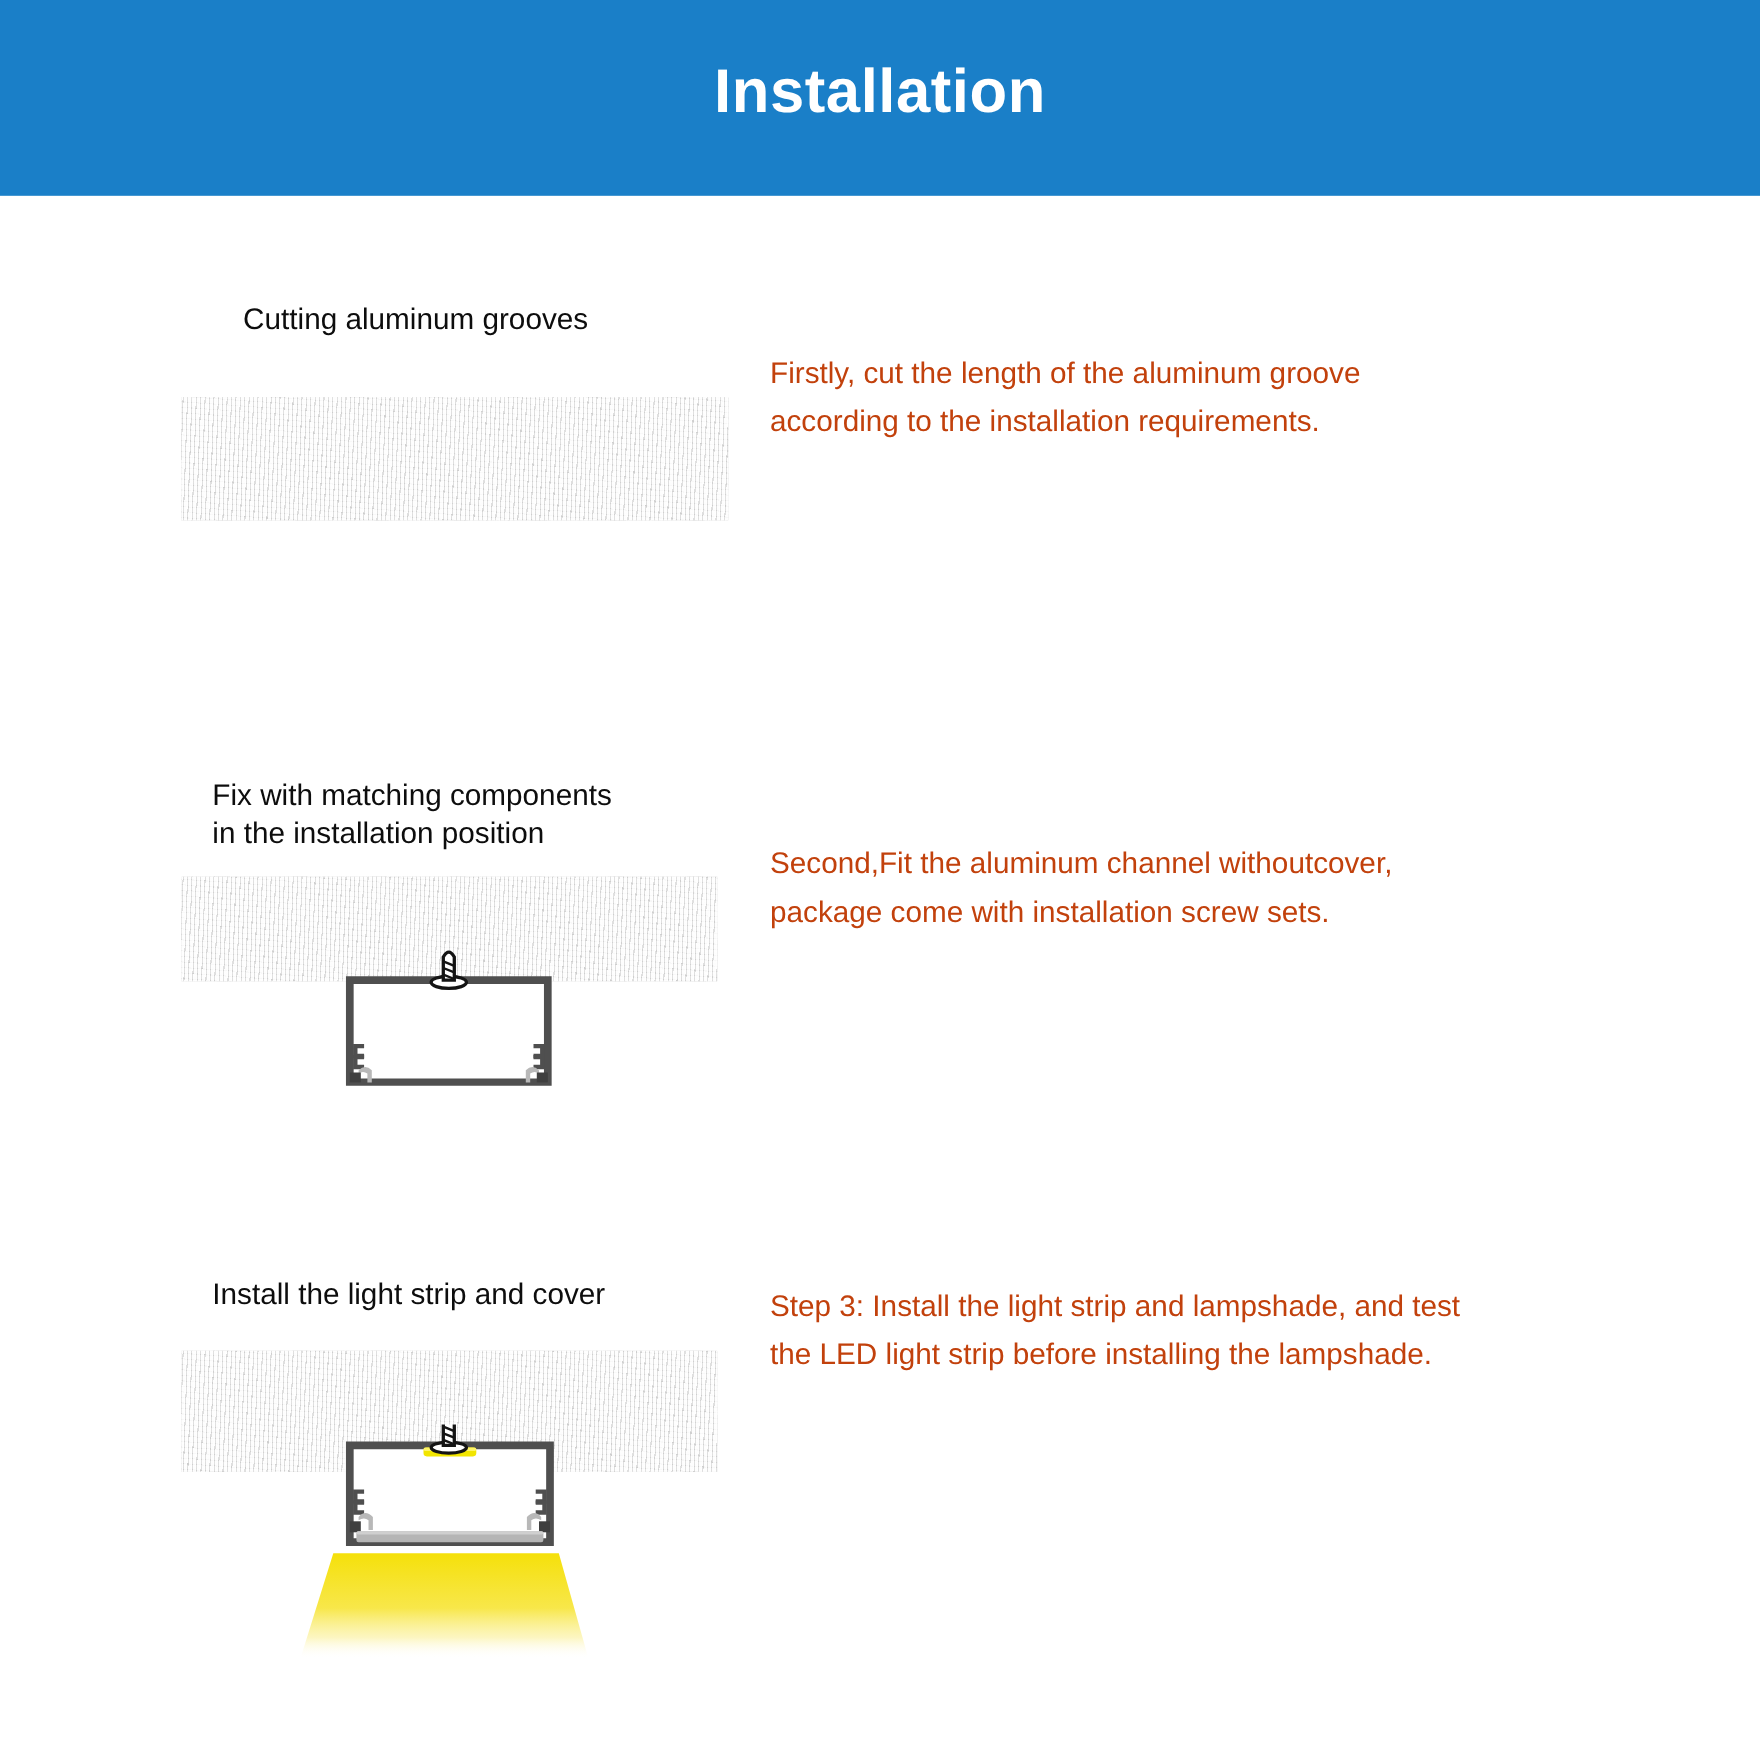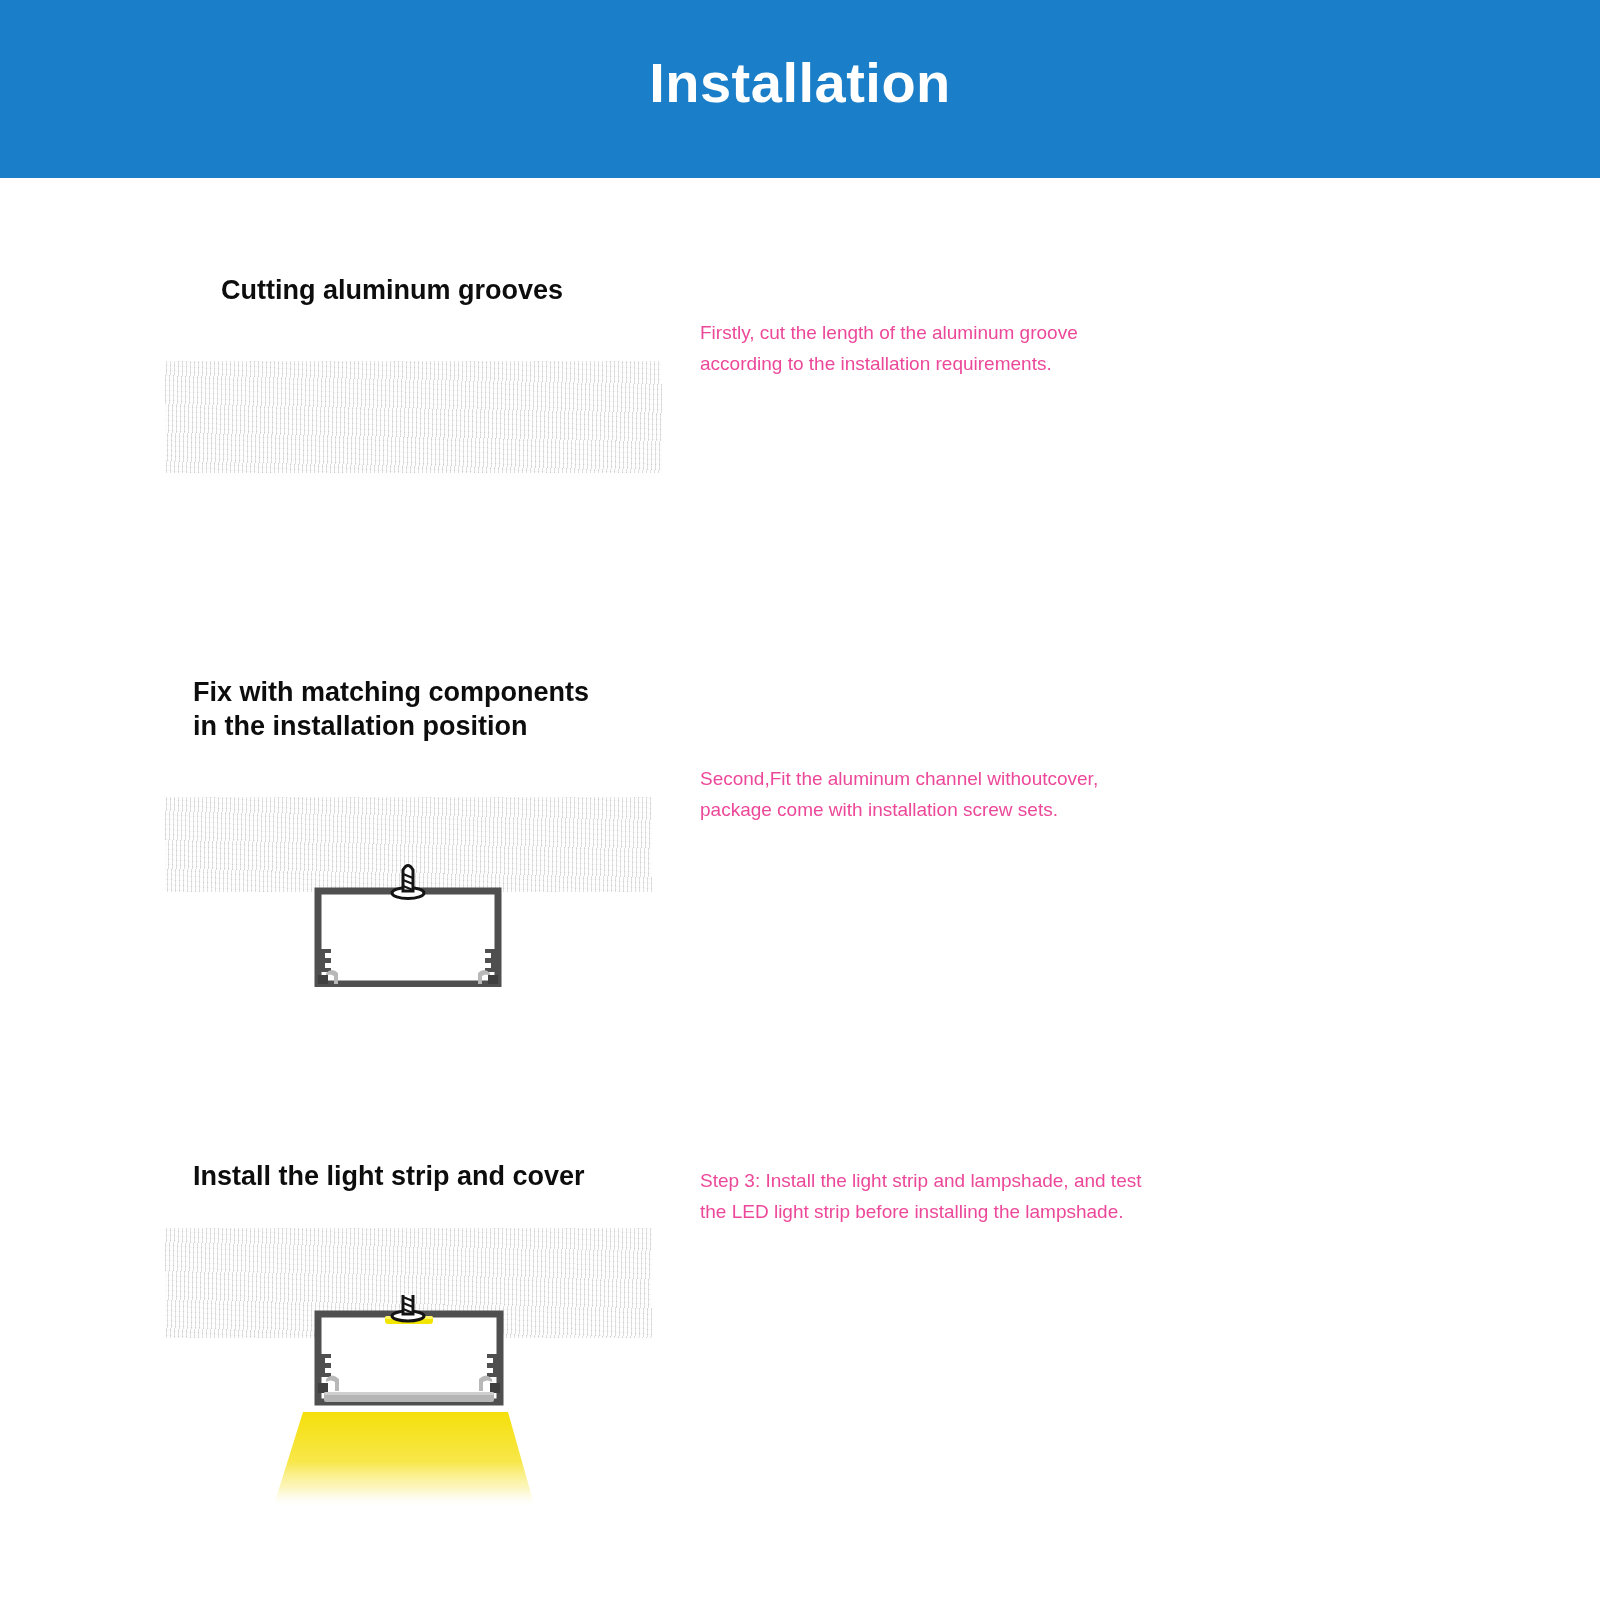--- a/index.html
+++ b/index.html
@@ -33,29 +33,29 @@
     font-weight: bold;
     letter-spacing: 0.5px;
     line-height: 1;
     margin-top: -12px;
   }
 
   
   .step-heading {
     position: absolute;
     font-size: 27px;
-    font-weight: bold;
+    font-weight: normal;
     color: #0d0d0d;
     line-height: 1.25;
     white-space: pre-line;
   }
   .step-body {
     position: absolute;
-    font-size: 19px;
-    color: #ec4899;
+    font-size: 27px;
+    color: #c2410c;
     line-height: 1.62;
     white-space: pre-line;
   }
 
   
   .wall-panel {
     position: absolute;
     background-color: #ebebeb;
     background-image:
       repeating-linear-gradient(92deg,
@@ -98,21 +98,21 @@
   <div id="header-title">Installation</div>
 </div>
 
 <div class="step-heading" style="left:221px; top:274px; width:520px;">Cutting aluminum grooves</div>
 
 <div class="wall-panel" style="left:165px; top:361px; width:497px; height:112px;"></div>
 
 <div class="step-body" style="left:700px; top:318px; width:680px;">Firstly, cut the length of the aluminum groove
 according to the installation requirements.</div>
 
-<div class="step-heading" style="left:193px; top:676px; width:520px;">Fix with matching components
+<div class="step-heading" style="left:193px; top:707px; width:520px;">Fix with matching components
 in the installation position</div>
 
 <div class="wall-panel" style="left:165px; top:797px; width:487px; height:95px;"></div>
 
 <div class="channel" style="left:300px; top:862px; width:230px; height:125px;">
   <svg width="230" height="125" viewBox="0 0 230 125" xmlns="http://www.w3.org/2000/svg">
 
     <g>
       <path d="M18 29 H198 V122 H18 Z" fill="#ffffff" stroke="#4f4f4f" stroke-width="7"></path>
     </g>

